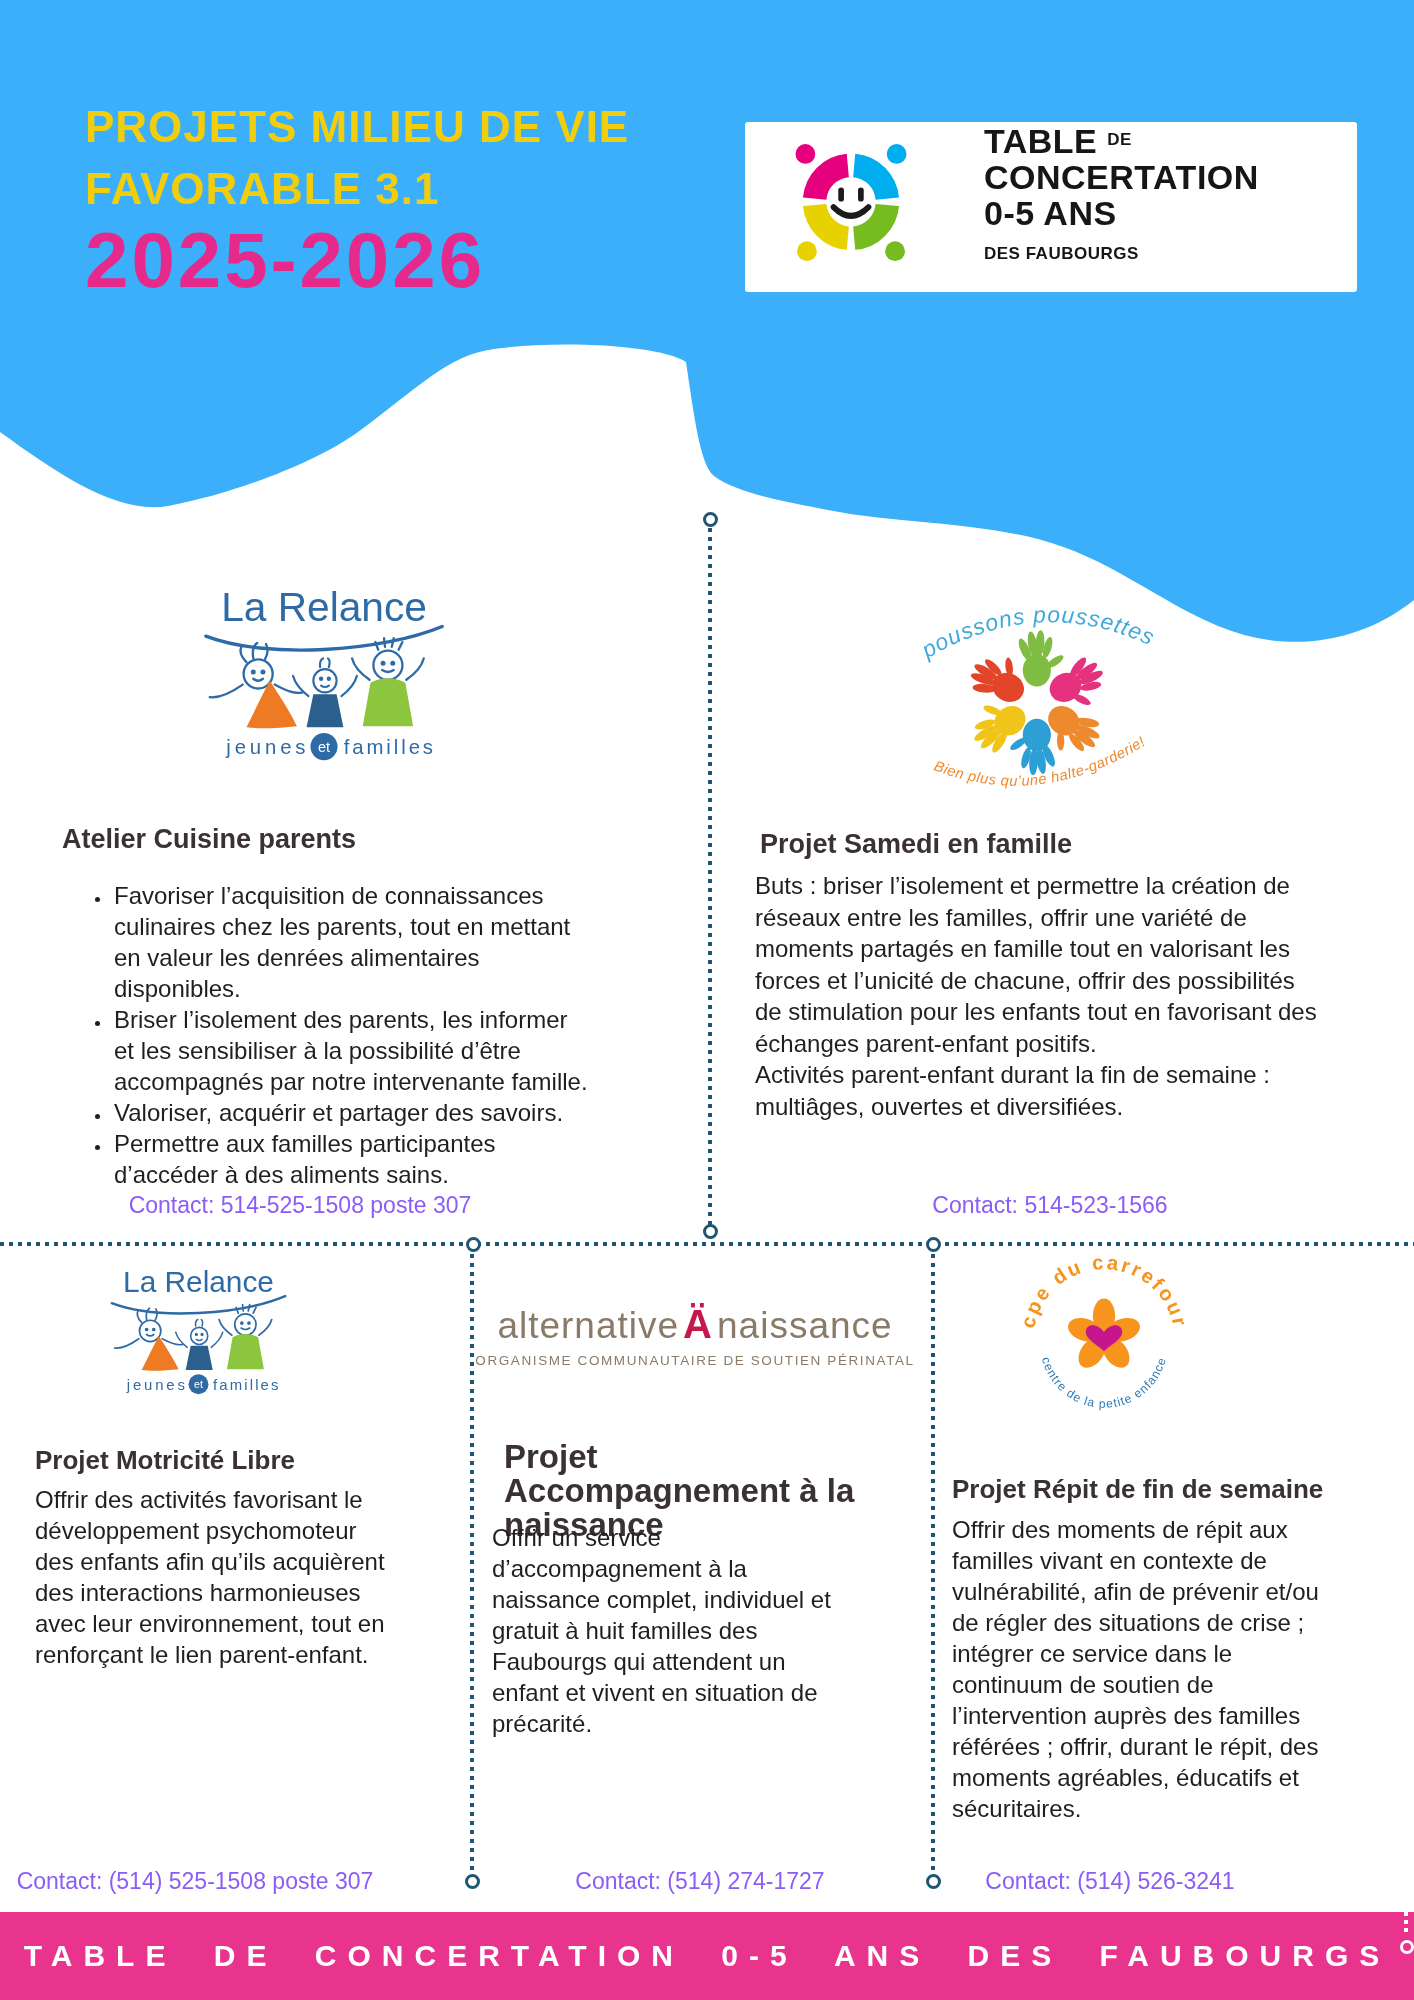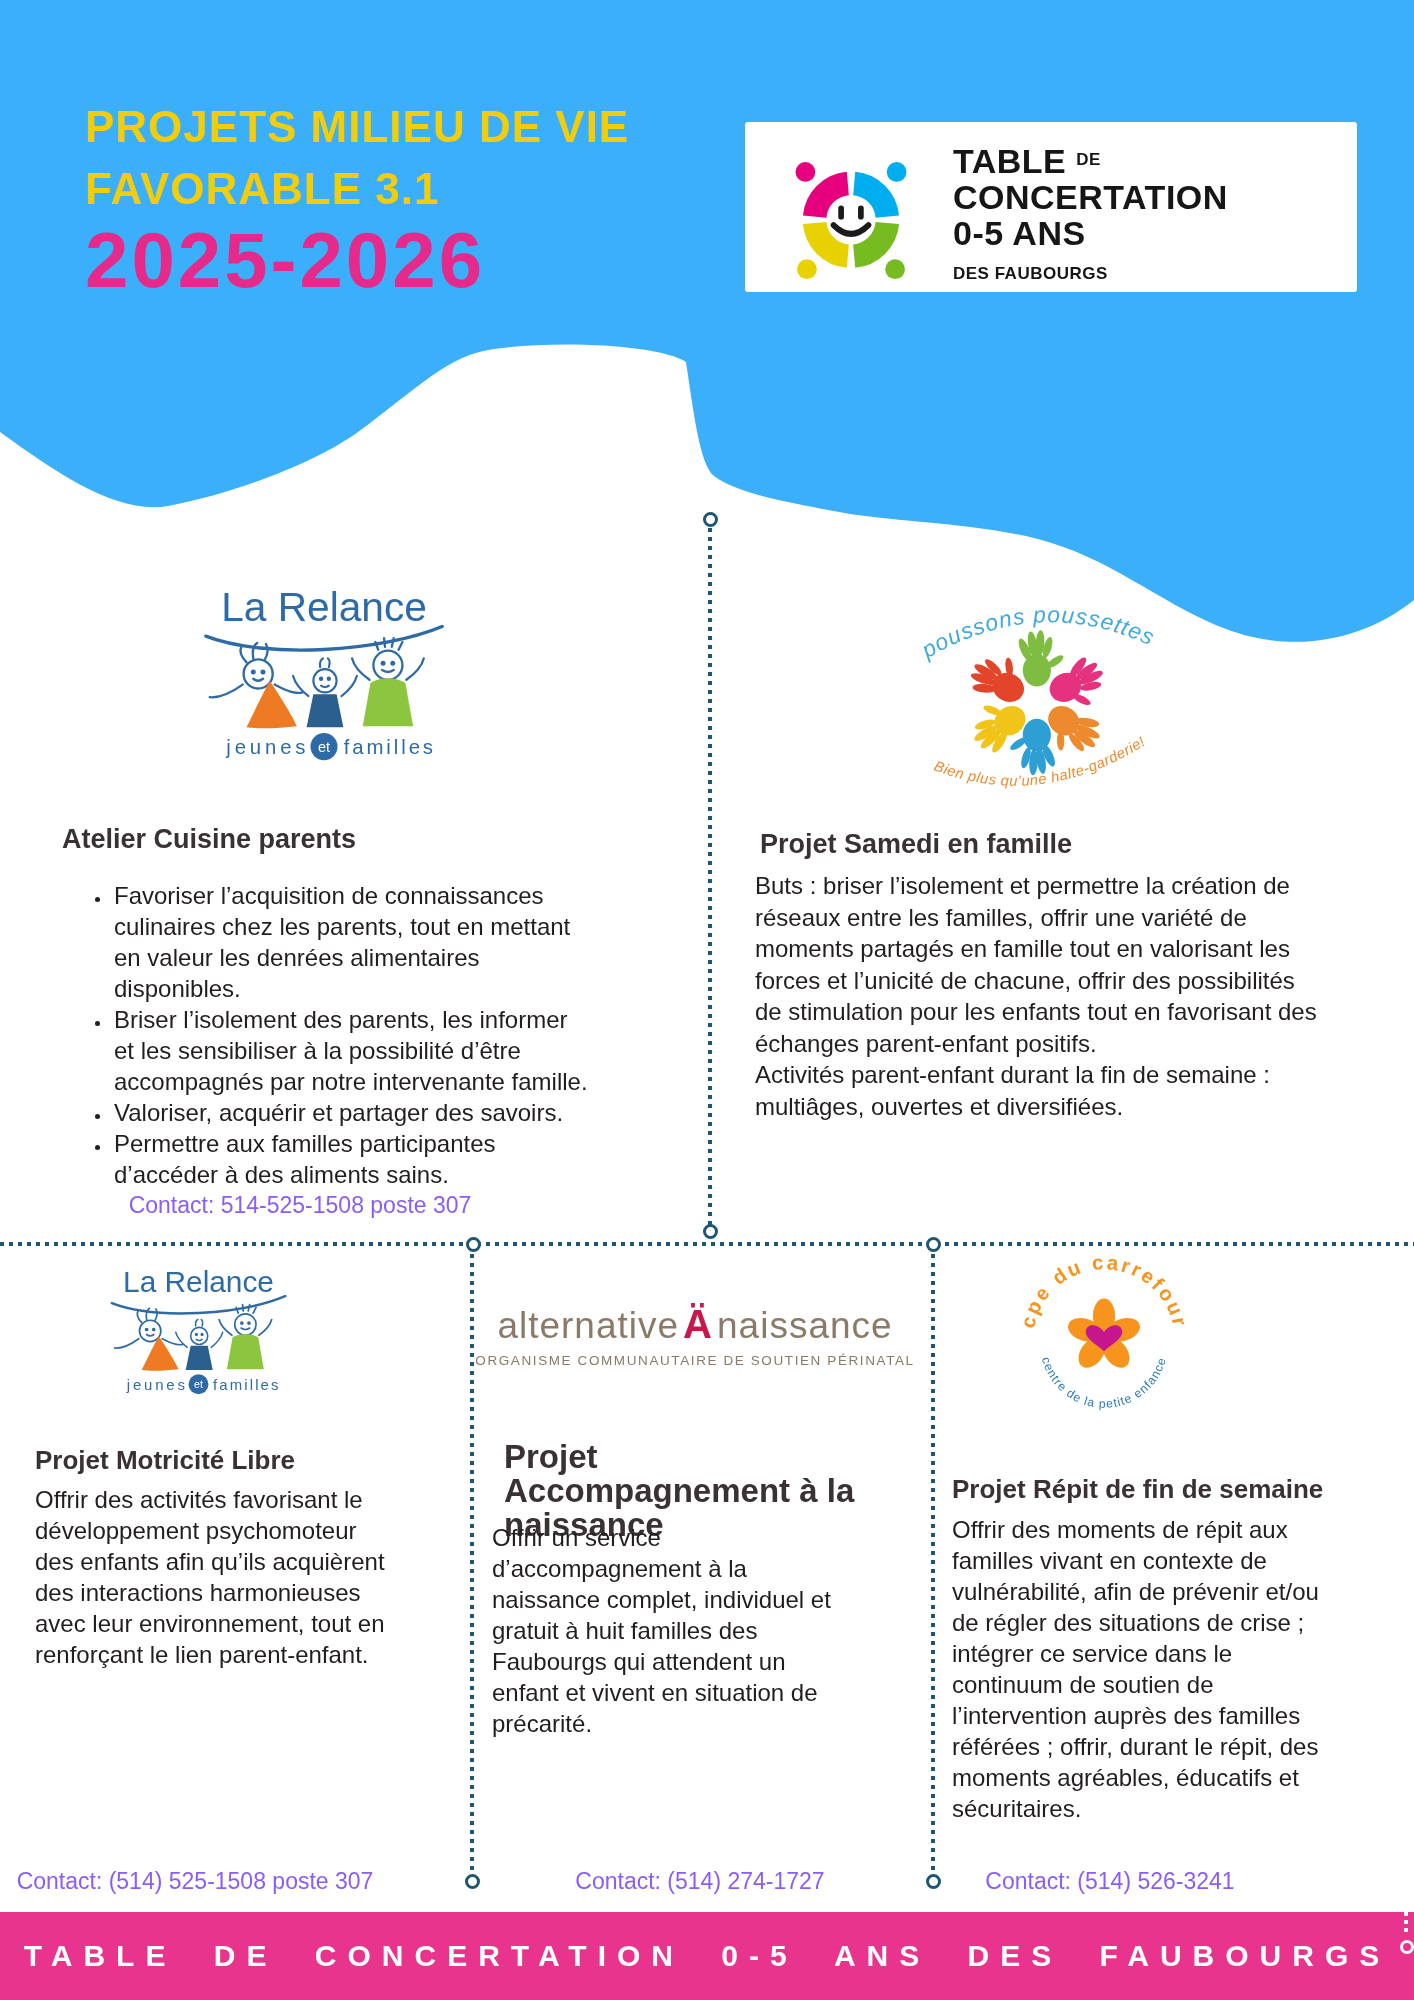--- a/index.html
+++ b/index.html
@@ -8,21 +8,21 @@
     font-family:"Liberation Sans", sans-serif; overflow:hidden; margin:0 auto;
   }
   .abs{position:absolute;}
   
   .wave-svg{position:absolute; top:0; left:0;}
   .title-block{position:absolute; left:85px; top:96px;}
   .title-line{color:#F2CD0C; font-size:44px; font-weight:bold; line-height:62px; letter-spacing:1px;}
   .title-years{color:#E62A8B; font-size:78px; font-weight:bold; letter-spacing:3px; line-height:84px; margin-top:-2px;}
   .logo-box{
     position:absolute; left:745px; top:122px; width:612px; height:170px; background:#ffffff;
-    border-radius:3px; display:flex; align-items:flex-end;
+    border-radius:3px; display:flex; align-items:flex-start;gap:31px;
   }
   .logo-box .mark{margin-left:30px;}
   .tc-text{margin-left:26px; color:#161616; line-height:36px;}
   .tc-l1{font-size:34px; font-weight:bold; letter-spacing:0.5px;}
   .tc-de{font-size:17px; font-weight:bold; vertical-align:8px; letter-spacing:0.5px;}
   .tc-l4{font-size:17px; font-weight:bold; margin-top:5px; letter-spacing:0.5px;}
   
   .vdot{position:absolute; width:4px;
     background-image:repeating-linear-gradient(to bottom,#1F5772 0 4px,transparent 4px 9px);}
   .hdot{position:absolute; height:4px;
@@ -199,20 +199,21 @@
     <text font-size="13.5" font-style="italic" fill="#EE8A2E" letter-spacing="0.5">
       <textPath href="#pp-arc-bot" startOffset="50%" text-anchor="middle">Bien plus qu’une halte-garderie!</textPath>
     </text>
   </svg>
 
   <div class="heading" style="left:760px; top:827px;">Projet Samedi en famille</div>
   <div class="body-text" style="left:755px; top:870px; width:562px; line-height:31.5px;">
     <div>Buts : briser l’isolement et permettre la création de réseaux entre les familles, offrir une variété de moments partagés en famille tout en valorisant les forces et l’unicité de chacune, offrir des possibilités de stimulation pour les enfants tout en favorisant des échanges parent-enfant positifs.</div>
     <div>Activités parent-enfant durant la fin de semaine : multiâges, ouvertes et diversifiées.</div>
   </div>
+  <div class="contact" style="left:790px; top:1192px; width:520px;">Contact: 514-523-1566</div>
 
   <svg class="abs" style="left:106px; top:1262px;" width="185" height="135" viewBox="0 0 260 190">
       <use href="#sym-larelance"></use>
     </svg>
   <div class="heading" style="left:35px; top:1443px; font-size:26px;">Projet Motricité Libre</div>
   <div class="body-text" style="left:35px; top:1484px; width:350px;">Offrir des activités favorisant le développement psychomoteur des enfants afin qu’ils acquièrent des interactions harmonieuses avec leur environnement, tout en renforçant le lien parent-enfant.</div>
   <div class="contact" style="left:0px; top:1868px; width:390px;">Contact: (514) 525-1508 poste 307</div>
 
   <div class="alt-logo" style="left:465px; top:1302px; width:460px;">
     <div class="alt-main">

